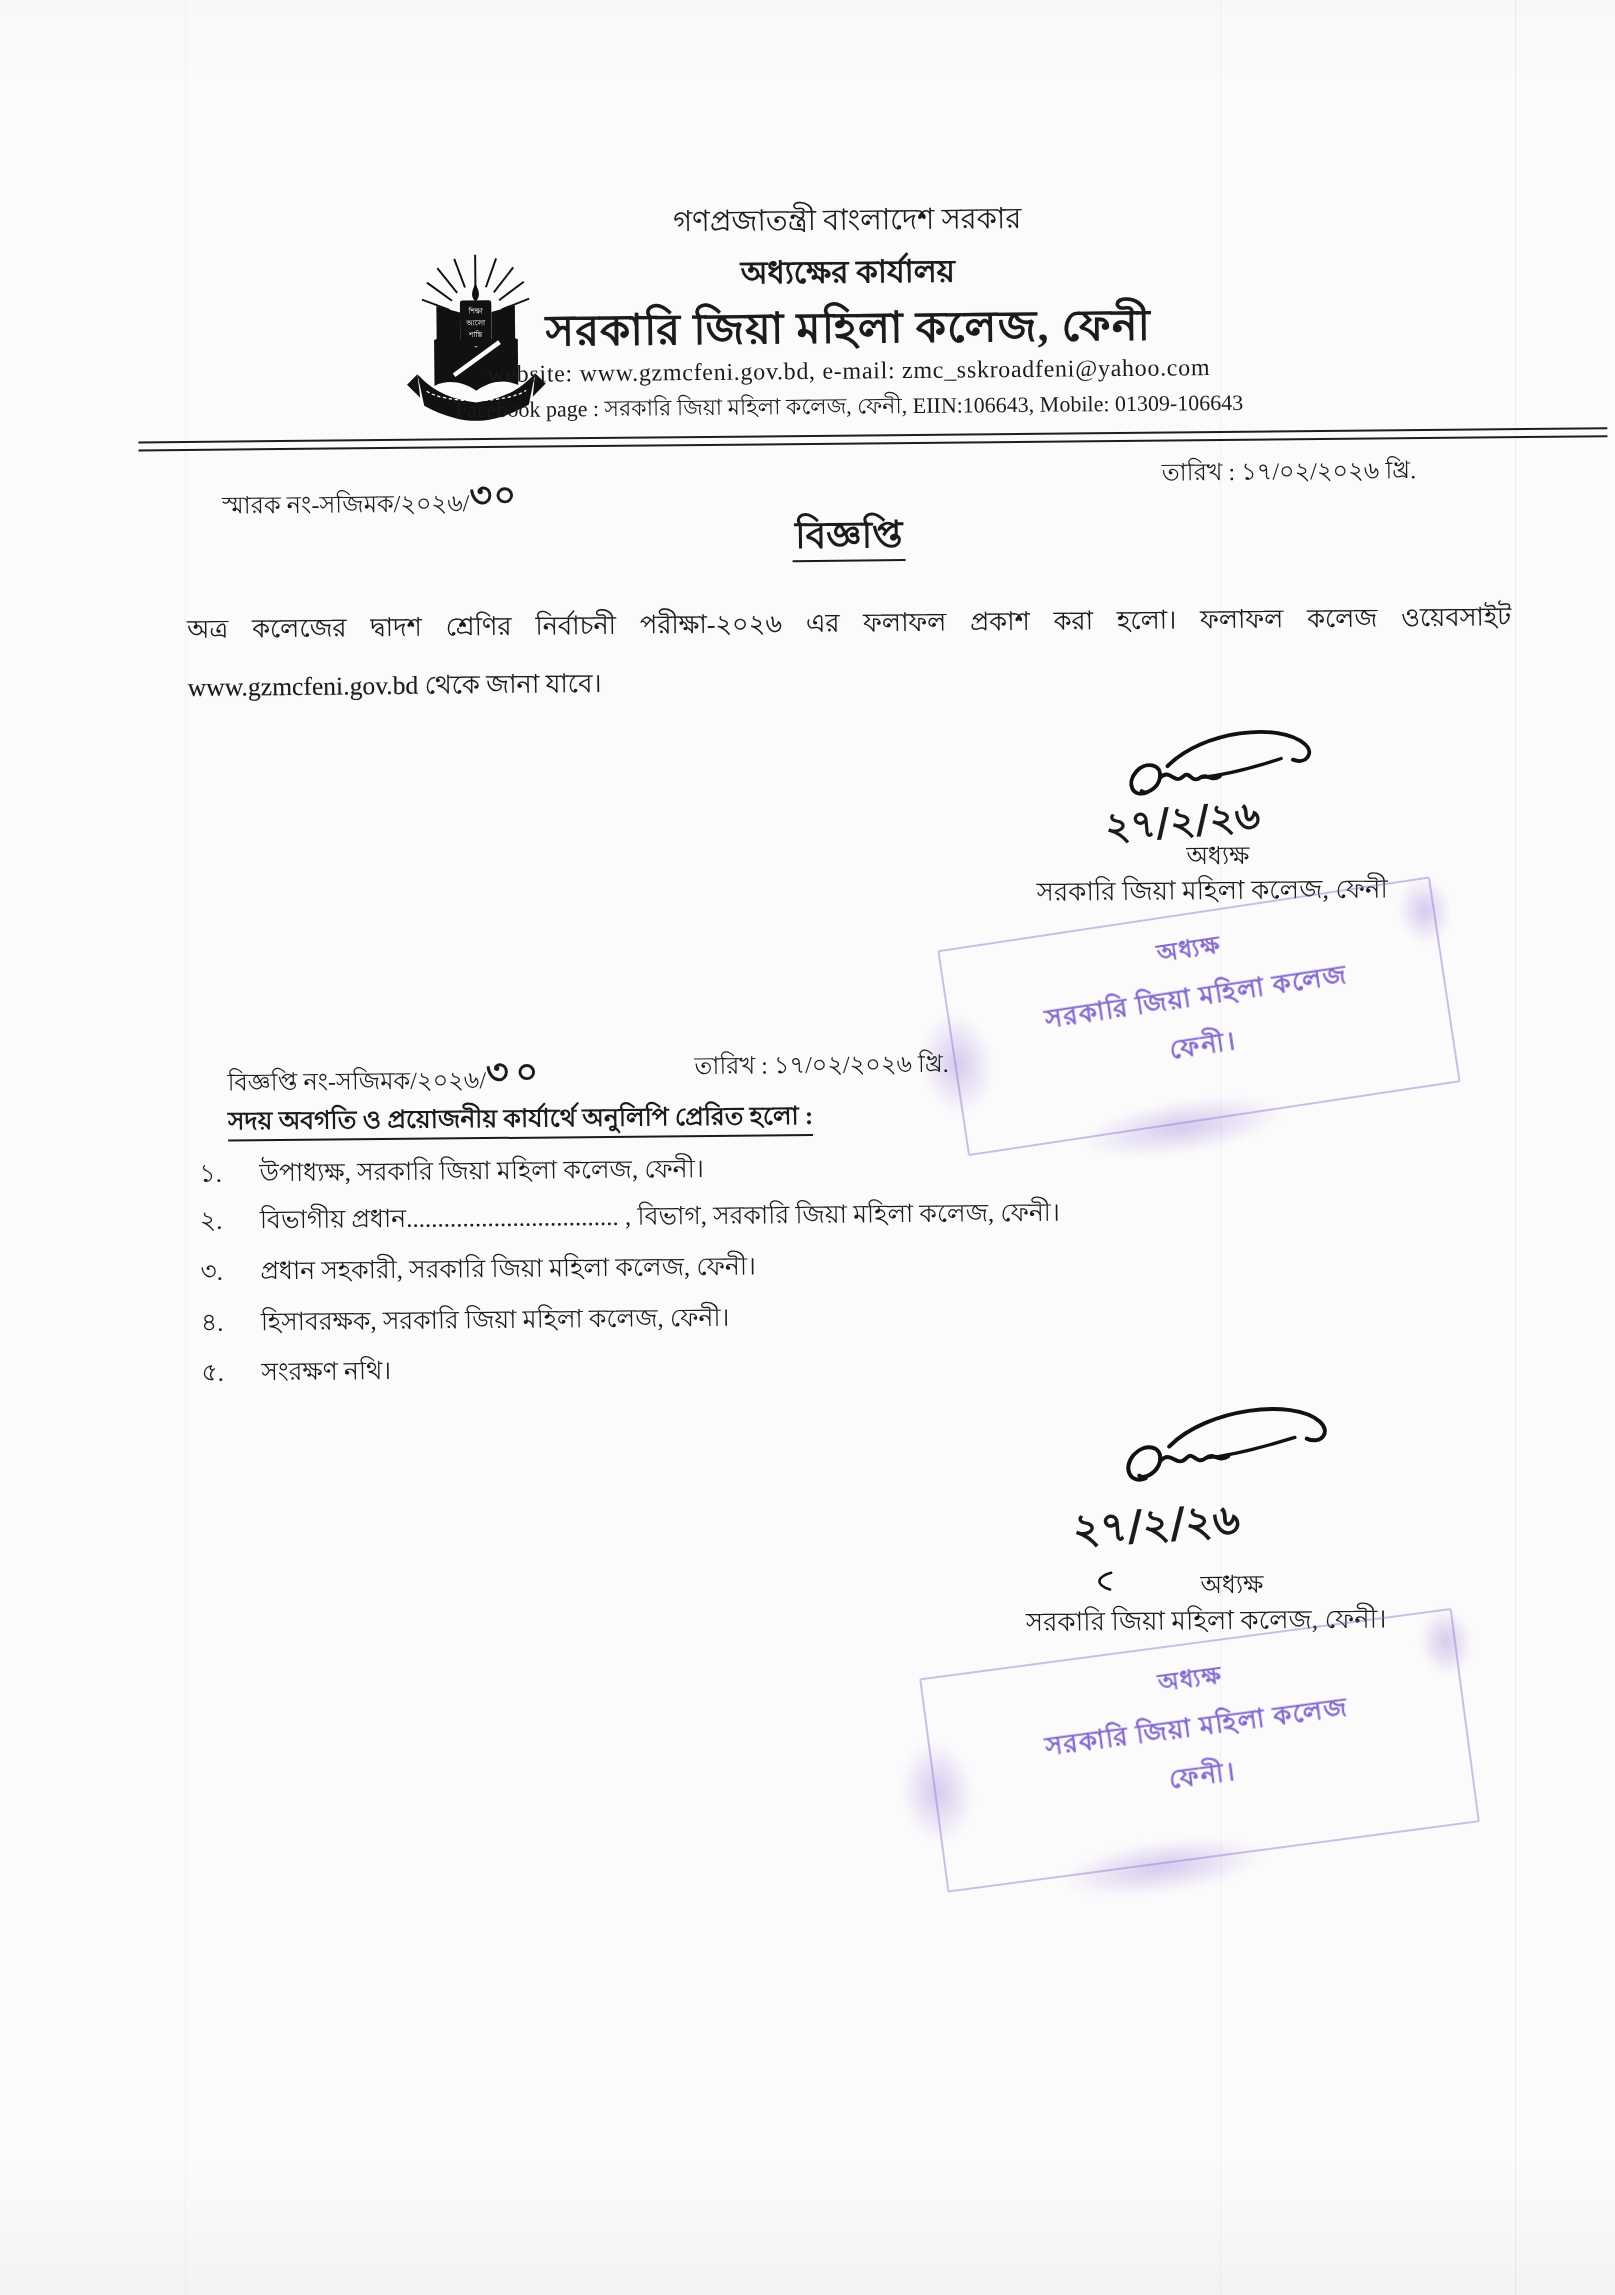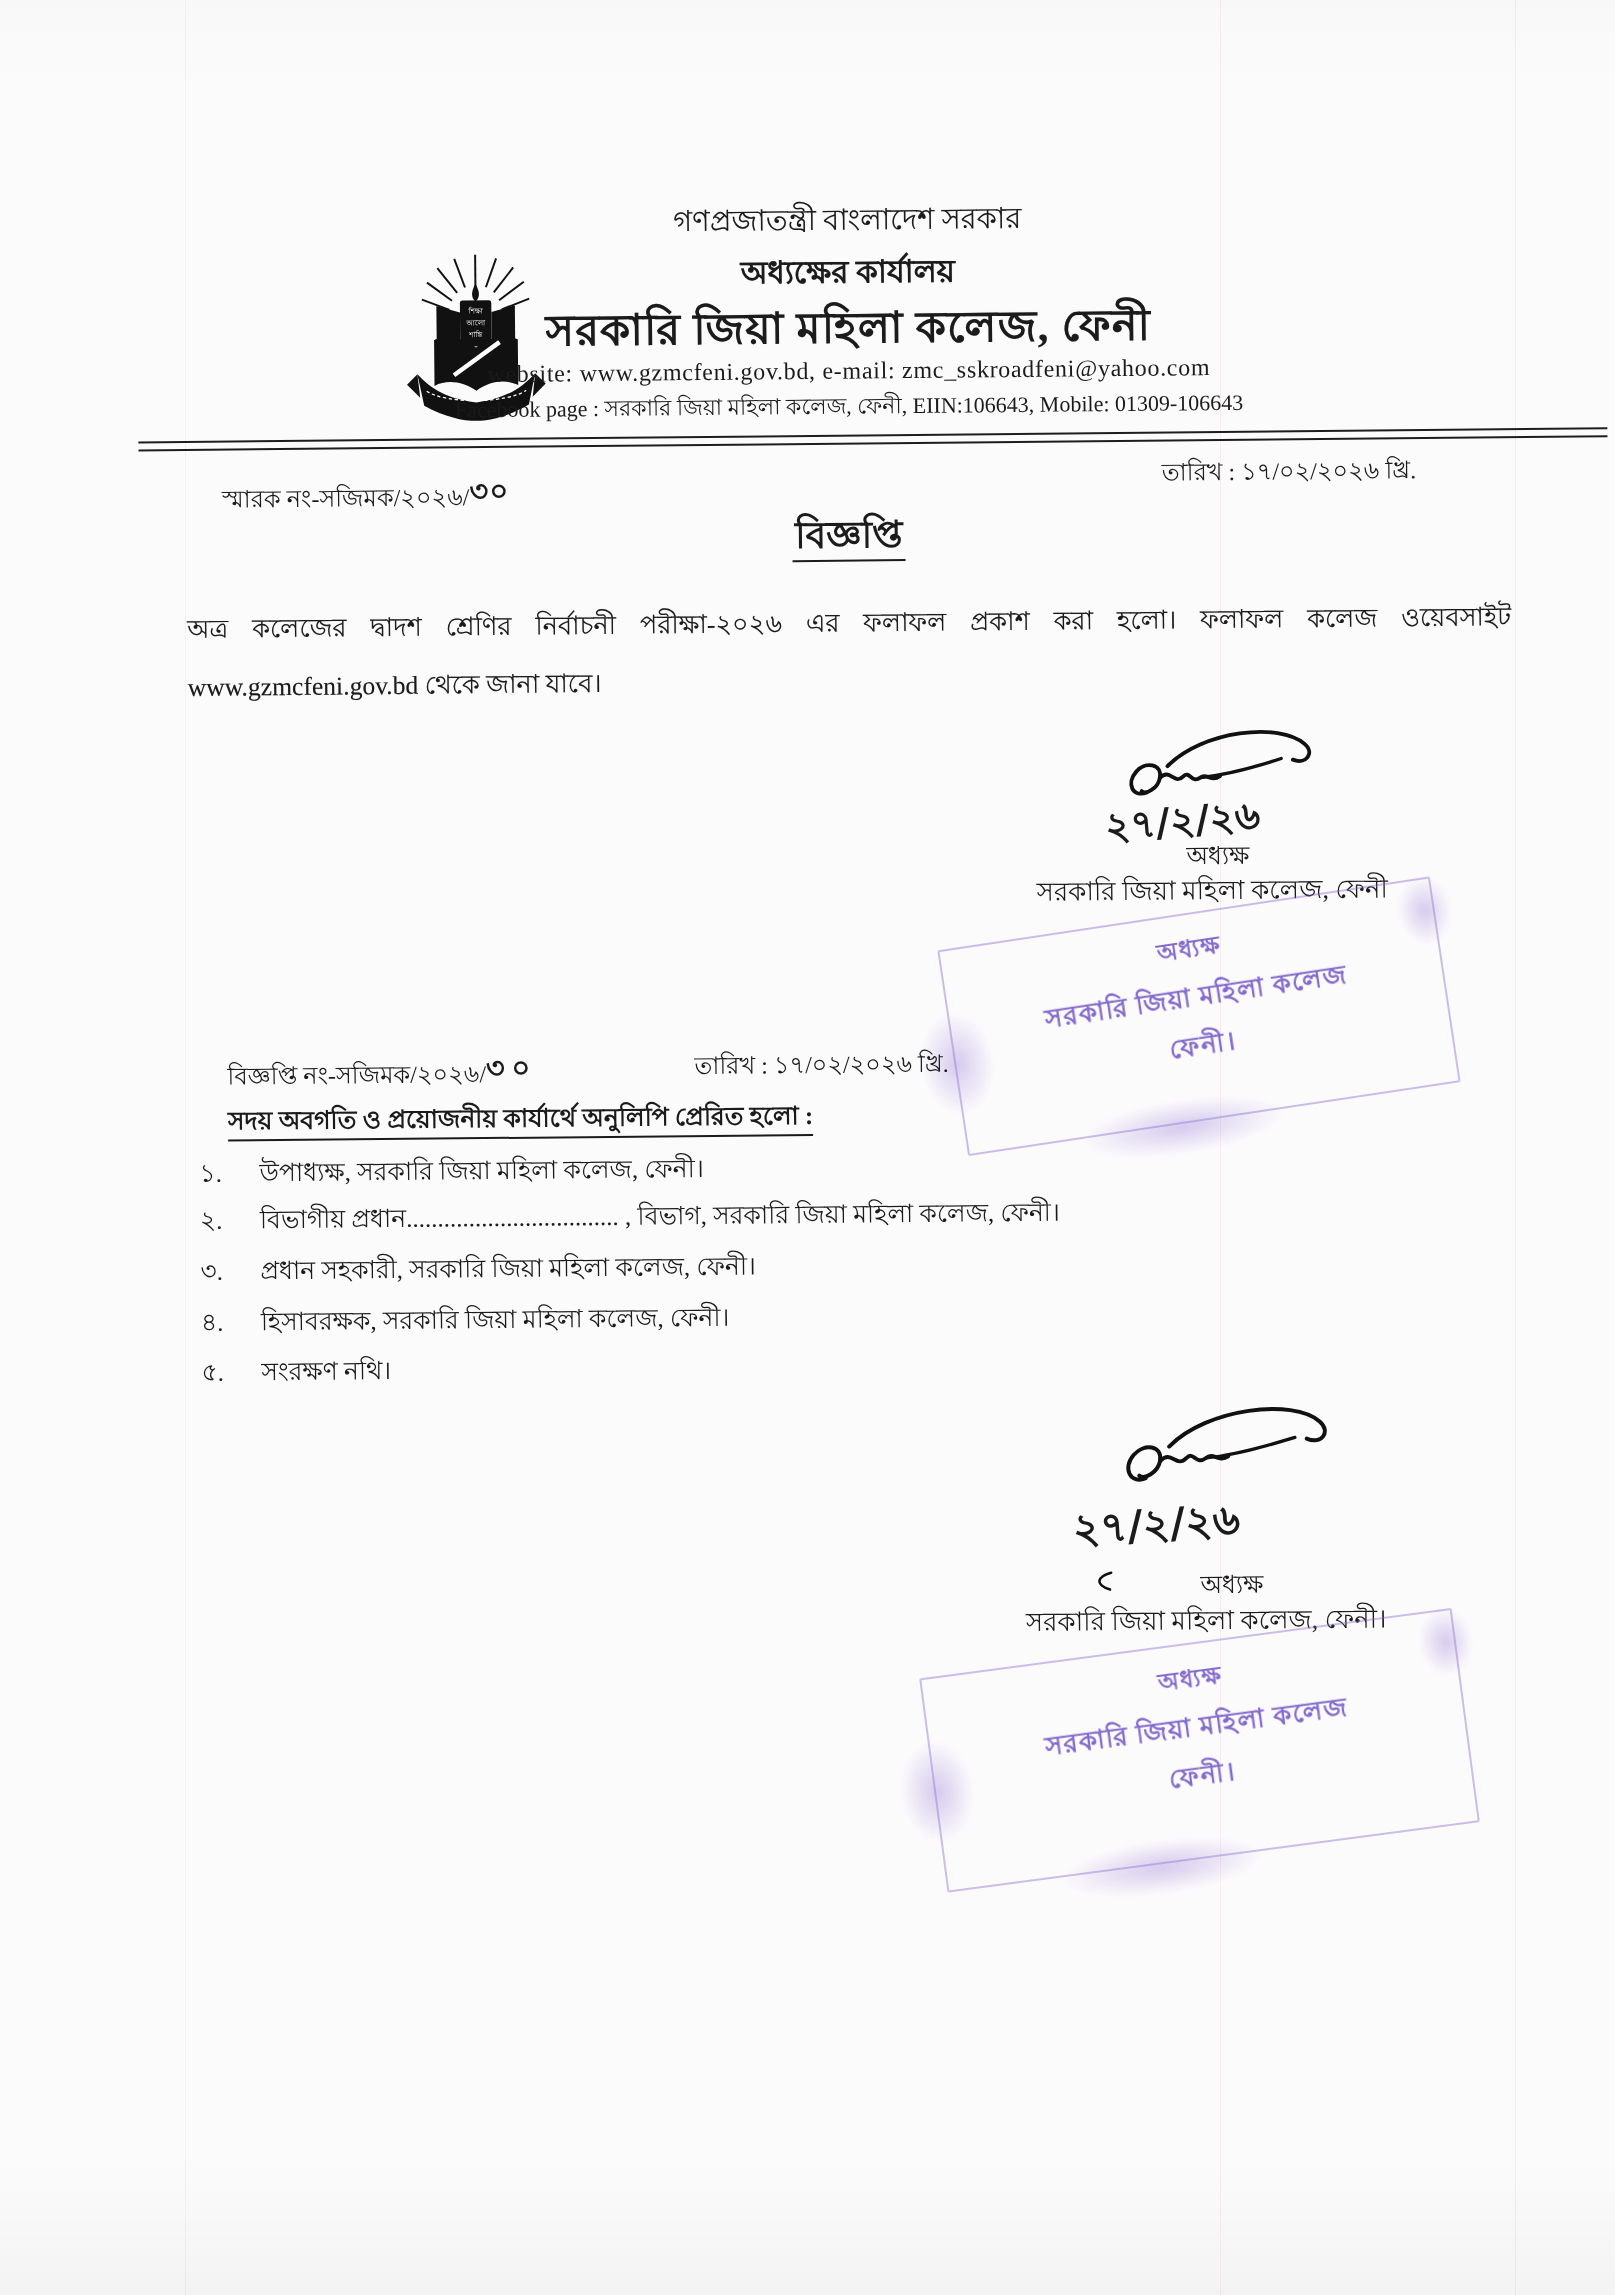--- a/index.html
+++ b/index.html
@@ -26,21 +26,21 @@
 
   .govt-line{left:92px;top:197px;width:1524px;font-size:29px;}
   .office-line{left:92px;top:248px;width:1524px;font-size:31px;font-weight:bold;}
   .college-name{left:92px;top:296px;width:1524px;font-size:43px;font-weight:bold;letter-spacing:1.3px;}
   .website-line{left:92px;top:358px;width:1524px;font-size:24px;letter-spacing:0.7px;}
   .facebook-line{left:92px;top:389px;width:1524px;font-size:22px;}
 
   .rule{left:143px;top:435px;width:1469px;height:5.9px;border-top:2.6px solid #1d1d1d;border-bottom:2px solid #1d1d1d;}
 
   .memo-line{left:226px;top:469px;font-size:24px;}
-  .hw-no{font-size:29px;font-weight:bold;position:relative;top:-3.9px;letter-spacing:1.3px;font-family:Liberation Serif, serif;}
+  .hw-no{font-size:35px;font-weight:bold;position:relative;top:-3.9px;letter-spacing:1.3px;font-family:Liberation Serif, serif;}
   .hw-no.spread{letter-spacing:6.6px;}
   .date-top{left:1166px;top:457px;width:341px;font-size:24px;}
 
   .notice-title{left:66px;top:506px;width:1573px;font-size:37px;font-weight:bold;}
   .notice-title span{border-bottom:2.6px solid #1b1b1b;padding:0 2.6px 3.9px 2.6px;}
 
   .notice-body{left:190px;top:595px;width:1324px;font-size:25.6px;line-height:58px;text-align:justify;}
 
   
   .sig-svg1{left:1114px;top:733px;width:242px;height:98px;}

